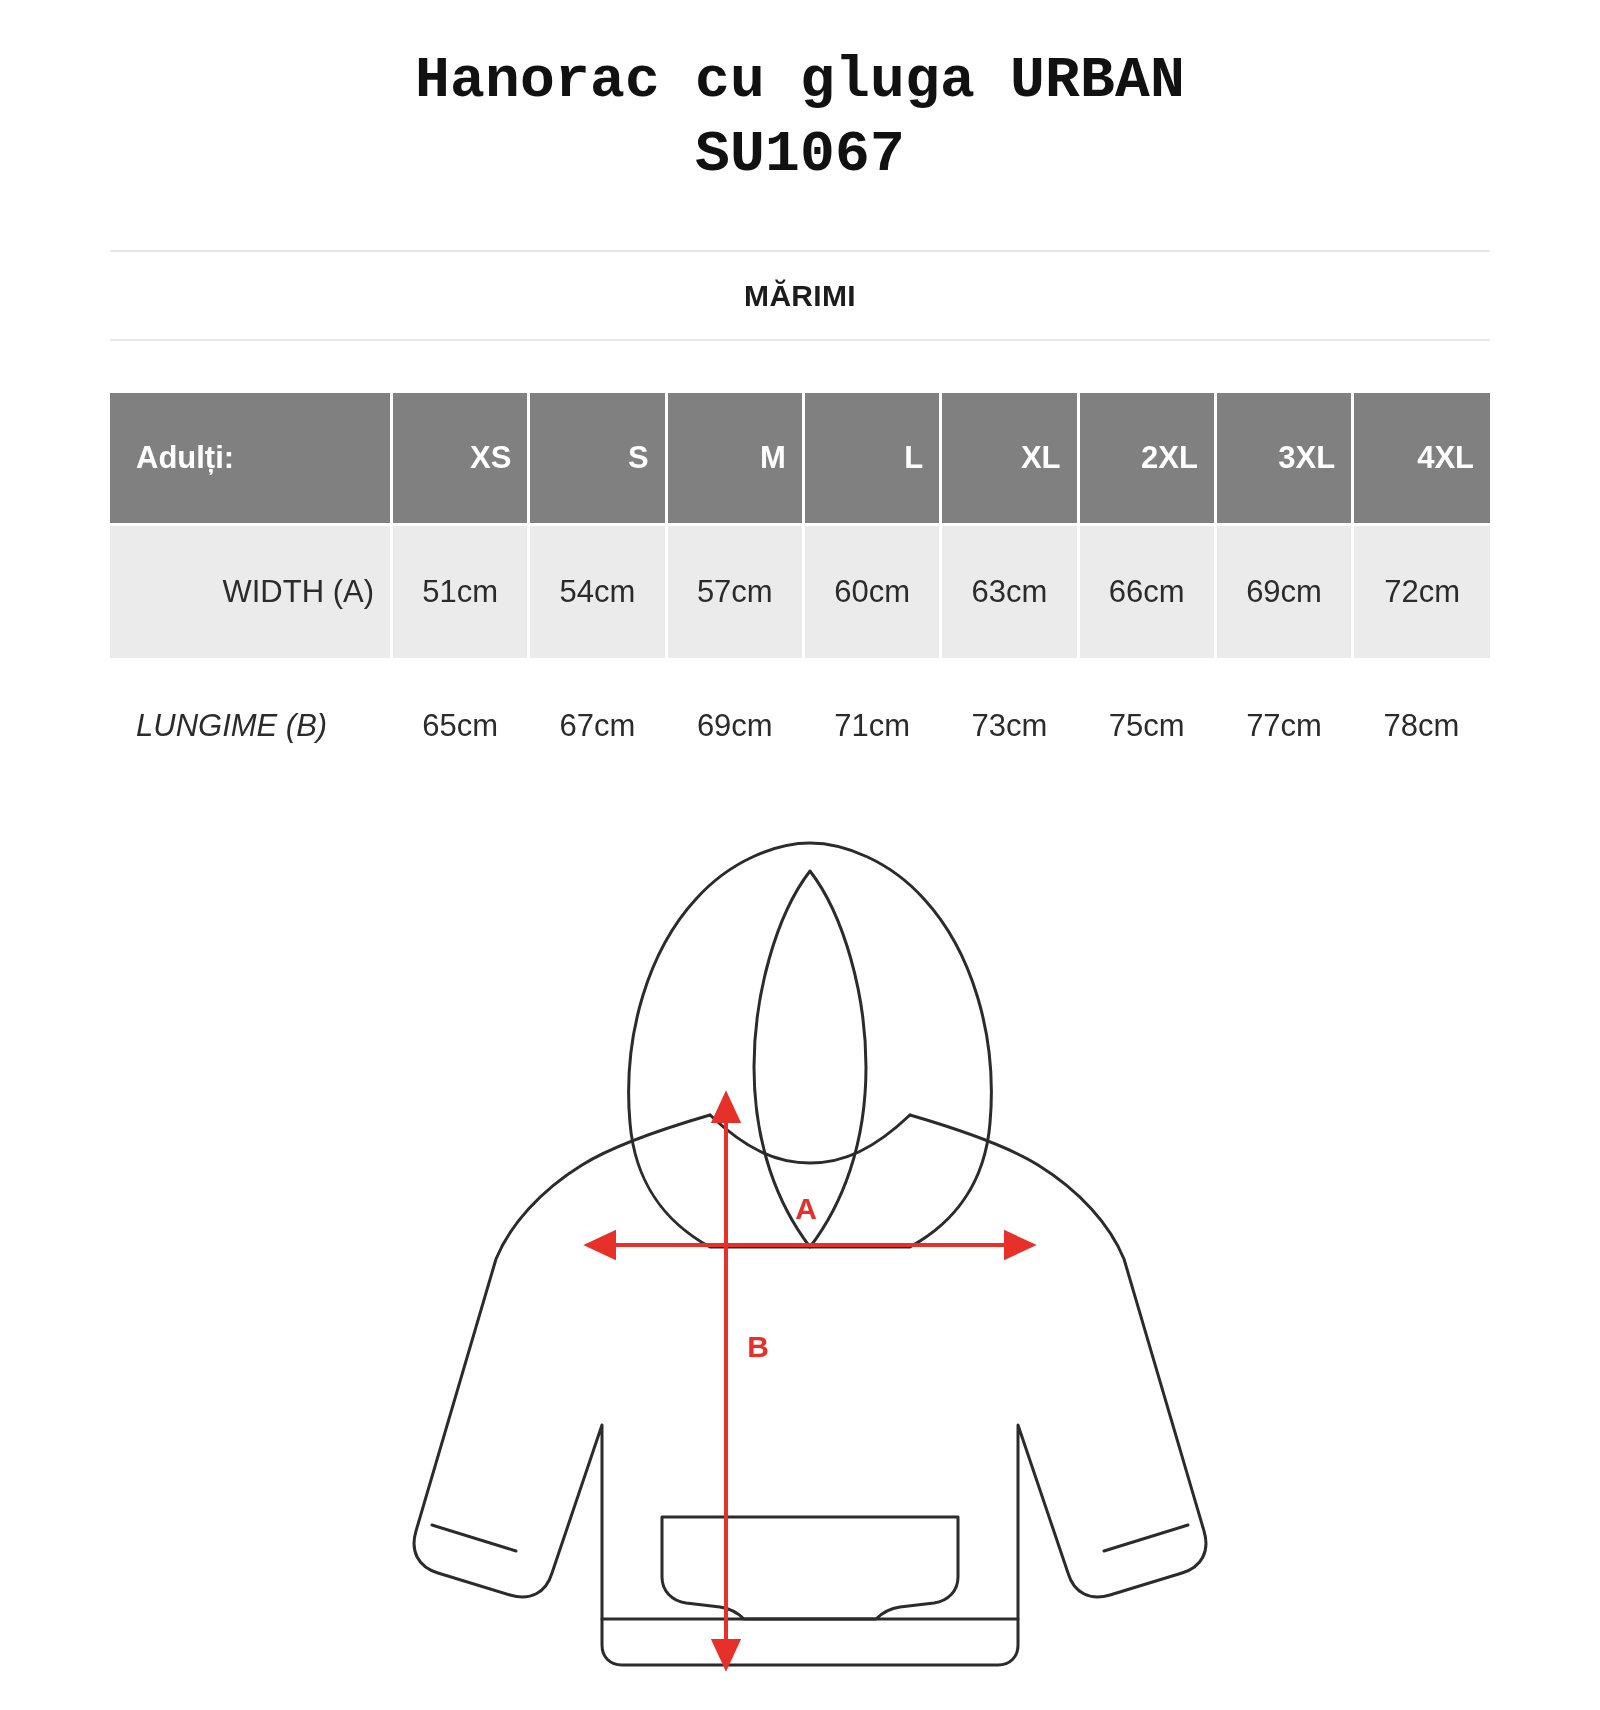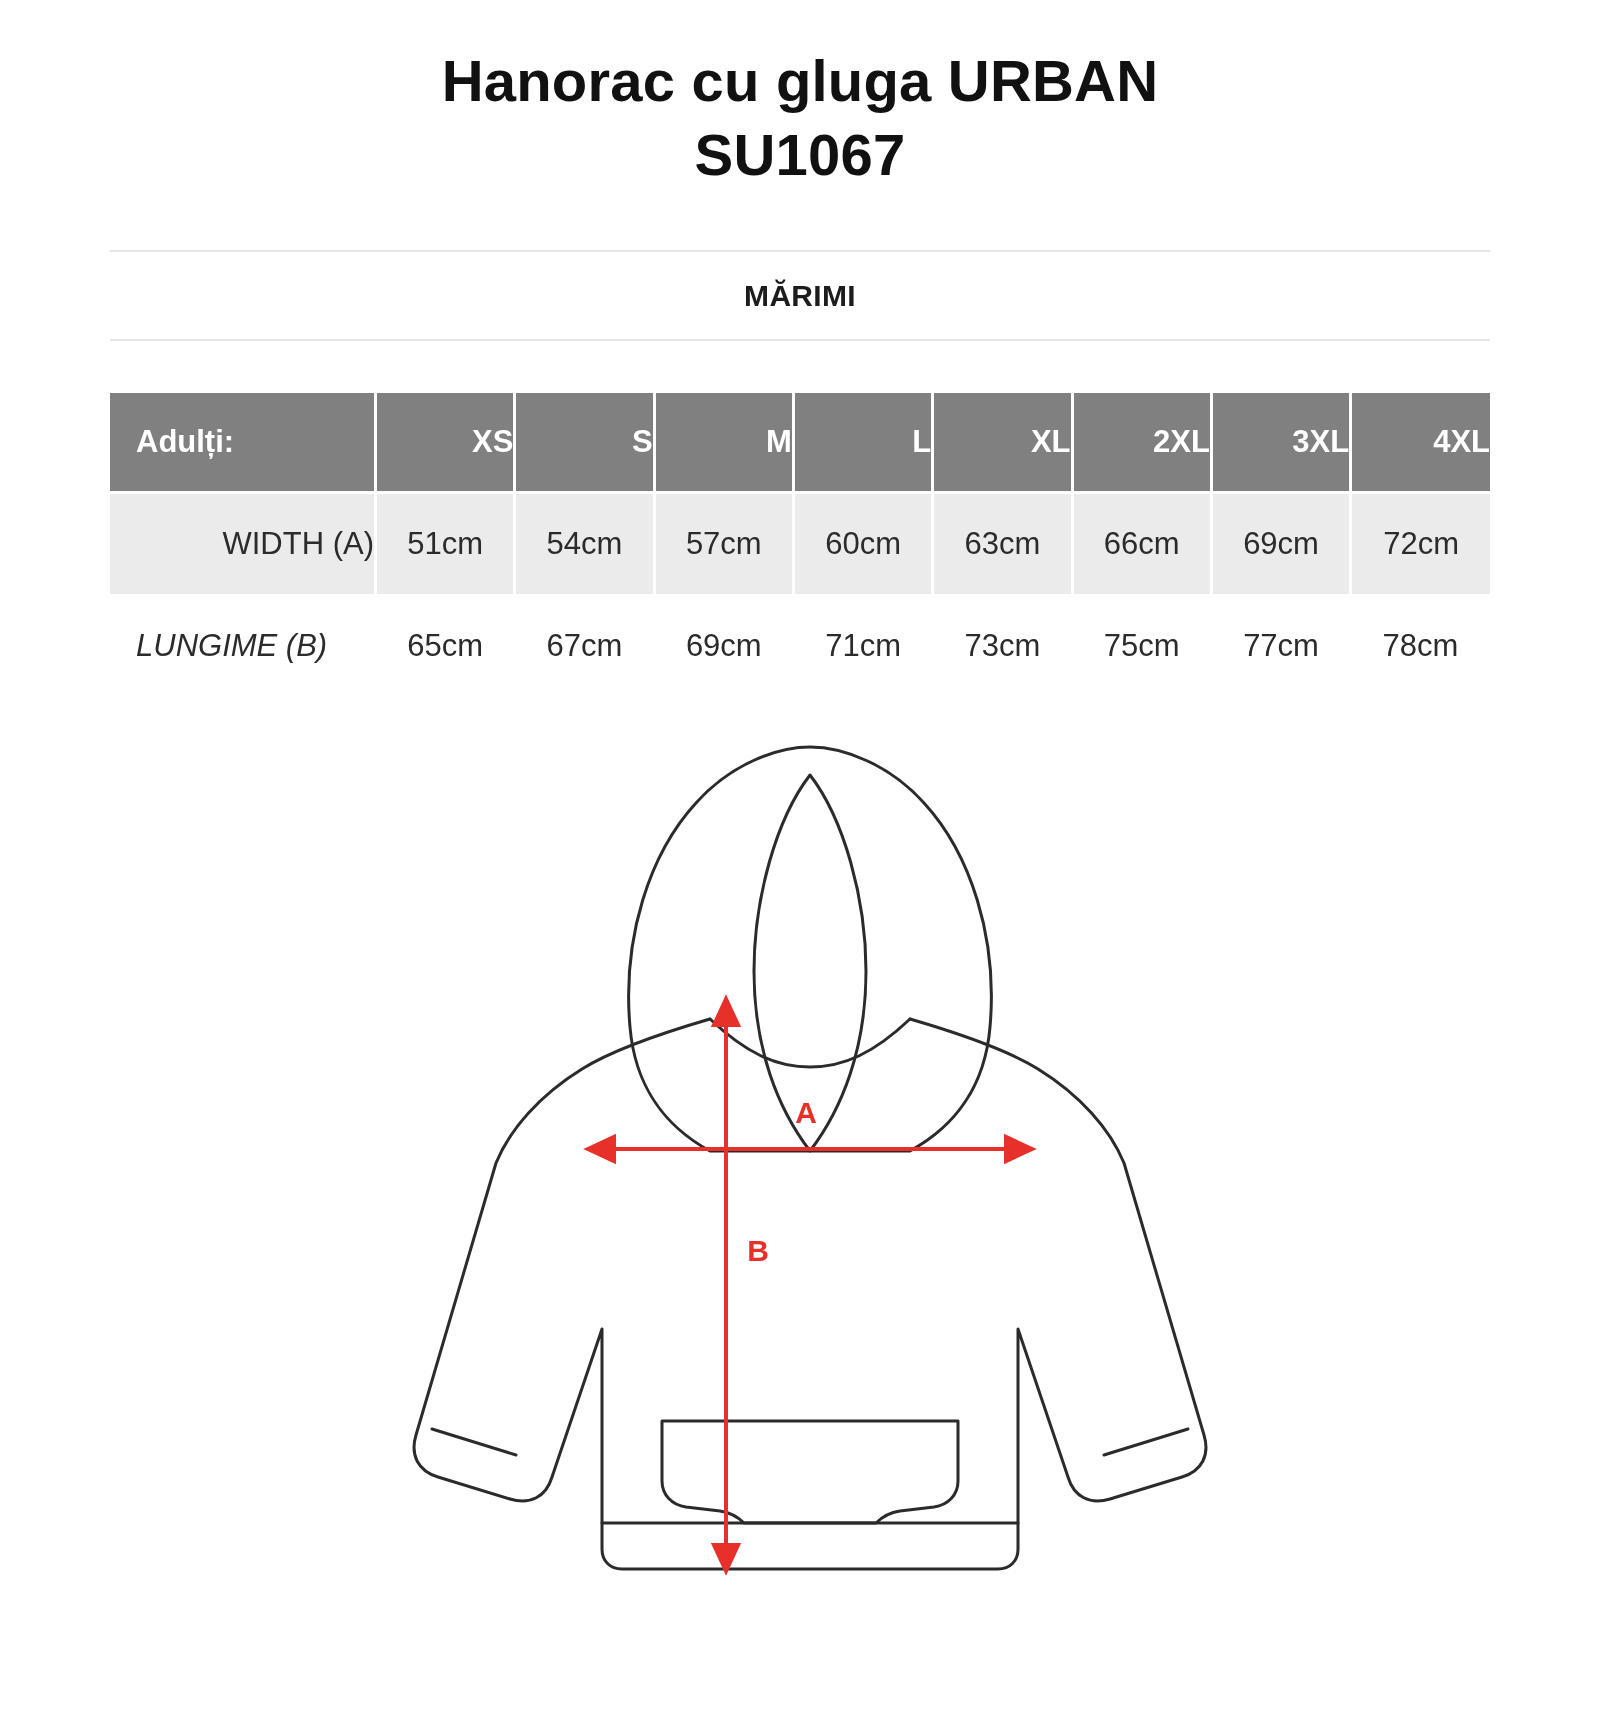--- a/index.html
+++ b/index.html
@@ -15,21 +15,21 @@
     overflow: hidden;
   }
   .page {
     position: relative;
     width: 1600px;
     height: 1710px;
     box-sizing: border-box;
     padding: 0;
   }
   .title {
-    font-family: Liberation Sans, sans-serif;
+    font-family: Liberation Mono, monospace;
     font-weight: bold;
     font-size: 58px;
     line-height: 1.28;
     text-align: center;
     color: #111111;
     padding-top: 44px;
     letter-spacing: 0.2px;
   }
   .title .line2 {
     display: block;
@@ -49,21 +49,21 @@
     letter-spacing: 0.3px;
   }
 
   table.size-table {
     margin: 52px 110px 0 110px;
     border-collapse: collapse;
     width: calc(100% - 220px);
     table-layout: fixed;
   }
   table.size-table td, table.size-table th {
-    padding: 0;
+    padding: 16px;
     margin: 0;
   }
   .hdr-row th {
     background: #808080;
     color: #ffffff;
     font-size: 31px;
     font-weight: bold;
     height: 98px;
     vertical-align: middle;
     border-right: 3px solid #ffffff;

